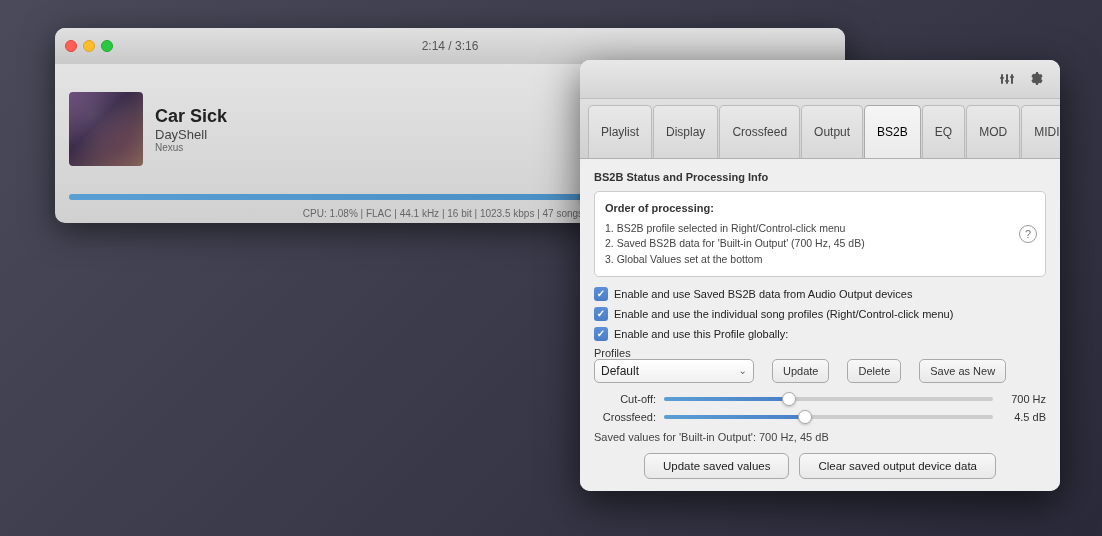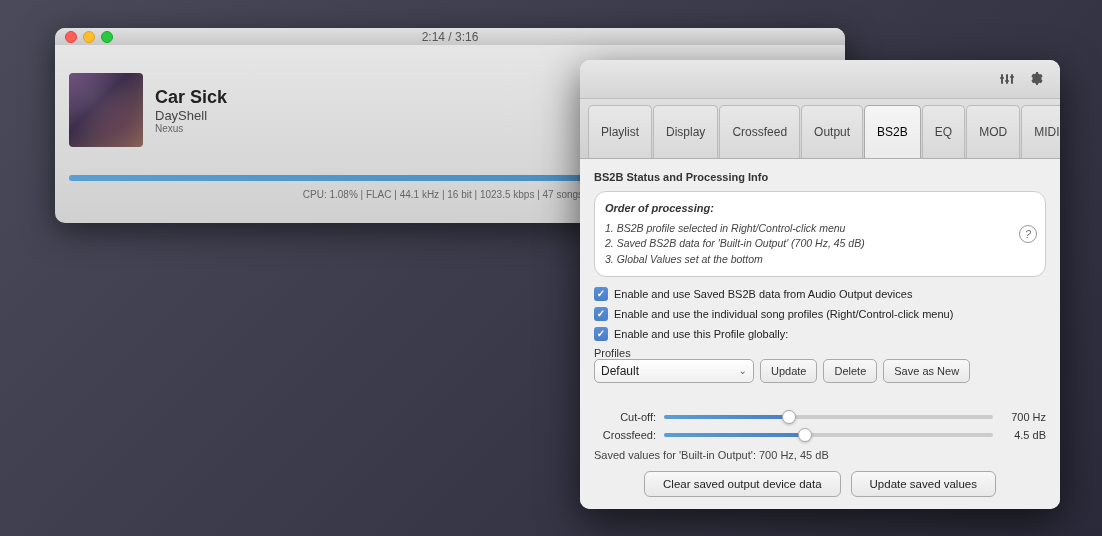--- a/index.html
+++ b/index.html
@@ -29,21 +29,21 @@
       left: 55px;
       width: 790px;
       height: 195px;
       background: linear-gradient(180deg, #e8e8e8 0%, #d0d0d0 100%);
       border-radius: 10px;
       box-shadow: 0 8px 32px rgba(0,0,0,0.5);
       overflow: hidden;
     }
 
     .title-bar {
-      height: 17px;
+      height: 36px;
       background: linear-gradient(180deg, #e0e0e0 0%, #c8c8c8 100%);
       display: flex;
       align-items: center;
       padding: 0 10px;
       position: relative;
     }
 
     .traffic-lights {
       display: flex;
       gap: 6px;
@@ -234,28 +234,27 @@
     .section-title {
       font-size: 11px;
       font-weight: 600;
       color: #333;
       margin-bottom: 8px;
     }
 
     .info-box {
       background: white;
       border: 1px solid #ccc;
-      border-radius: 12px;
+      border-radius: 5px;
       padding: 8px 10px;
       font-size: 11px;
       color: #333;
       line-height: 1.5;
       margin-bottom: 10px;
       position: relative;
-      font-style: italic;
     }
 
     .info-box .info-label {
       font-weight: 600;
       margin-bottom: 4px;
     }
 
     .info-box .info-list {
       list-style: none;
     }
@@ -316,22 +315,22 @@
       font-weight: 500;
     }
 
     .profiles-section {
       margin-top: 4px;
     }
 
     .profiles-controls {
       display: flex;
       align-items: flex-end;
-      gap: 6px;
-      margin-bottom: 28px;
+      gap: 18px;
+      margin-bottom: 10px;
     }
 
     .select-box {
       flex: 1;
       max-width: 160px;
       height: 24px;
       background: linear-gradient(180deg, #ffffff 0%, #f0f0f0 100%);
       border: 1px solid #aaa;
       border-radius: 5px;
       font-size: 12px;
@@ -553,19 +552,19 @@
         <div class="slider-track">
           <div class="slider-fill" style="width: 43%;"></div>
           <div class="slider-thumb" style="left: 43%;"></div>
         </div>
         <div class="slider-value">4.5 dB</div>
       </div>
 
       <div class="saved-values-text">Saved values for 'Built-in Output': 700 Hz, 45 dB</div>
 
       <div class="bottom-buttons">
+        <button class="btn-large">Update saved values</button>
         <button class="btn-large">Clear saved output device data</button>
-        <button class="btn-large">Update saved values</button>
       </div>
     </div>
   </div>
 
 </div>
 
 </body></html>

